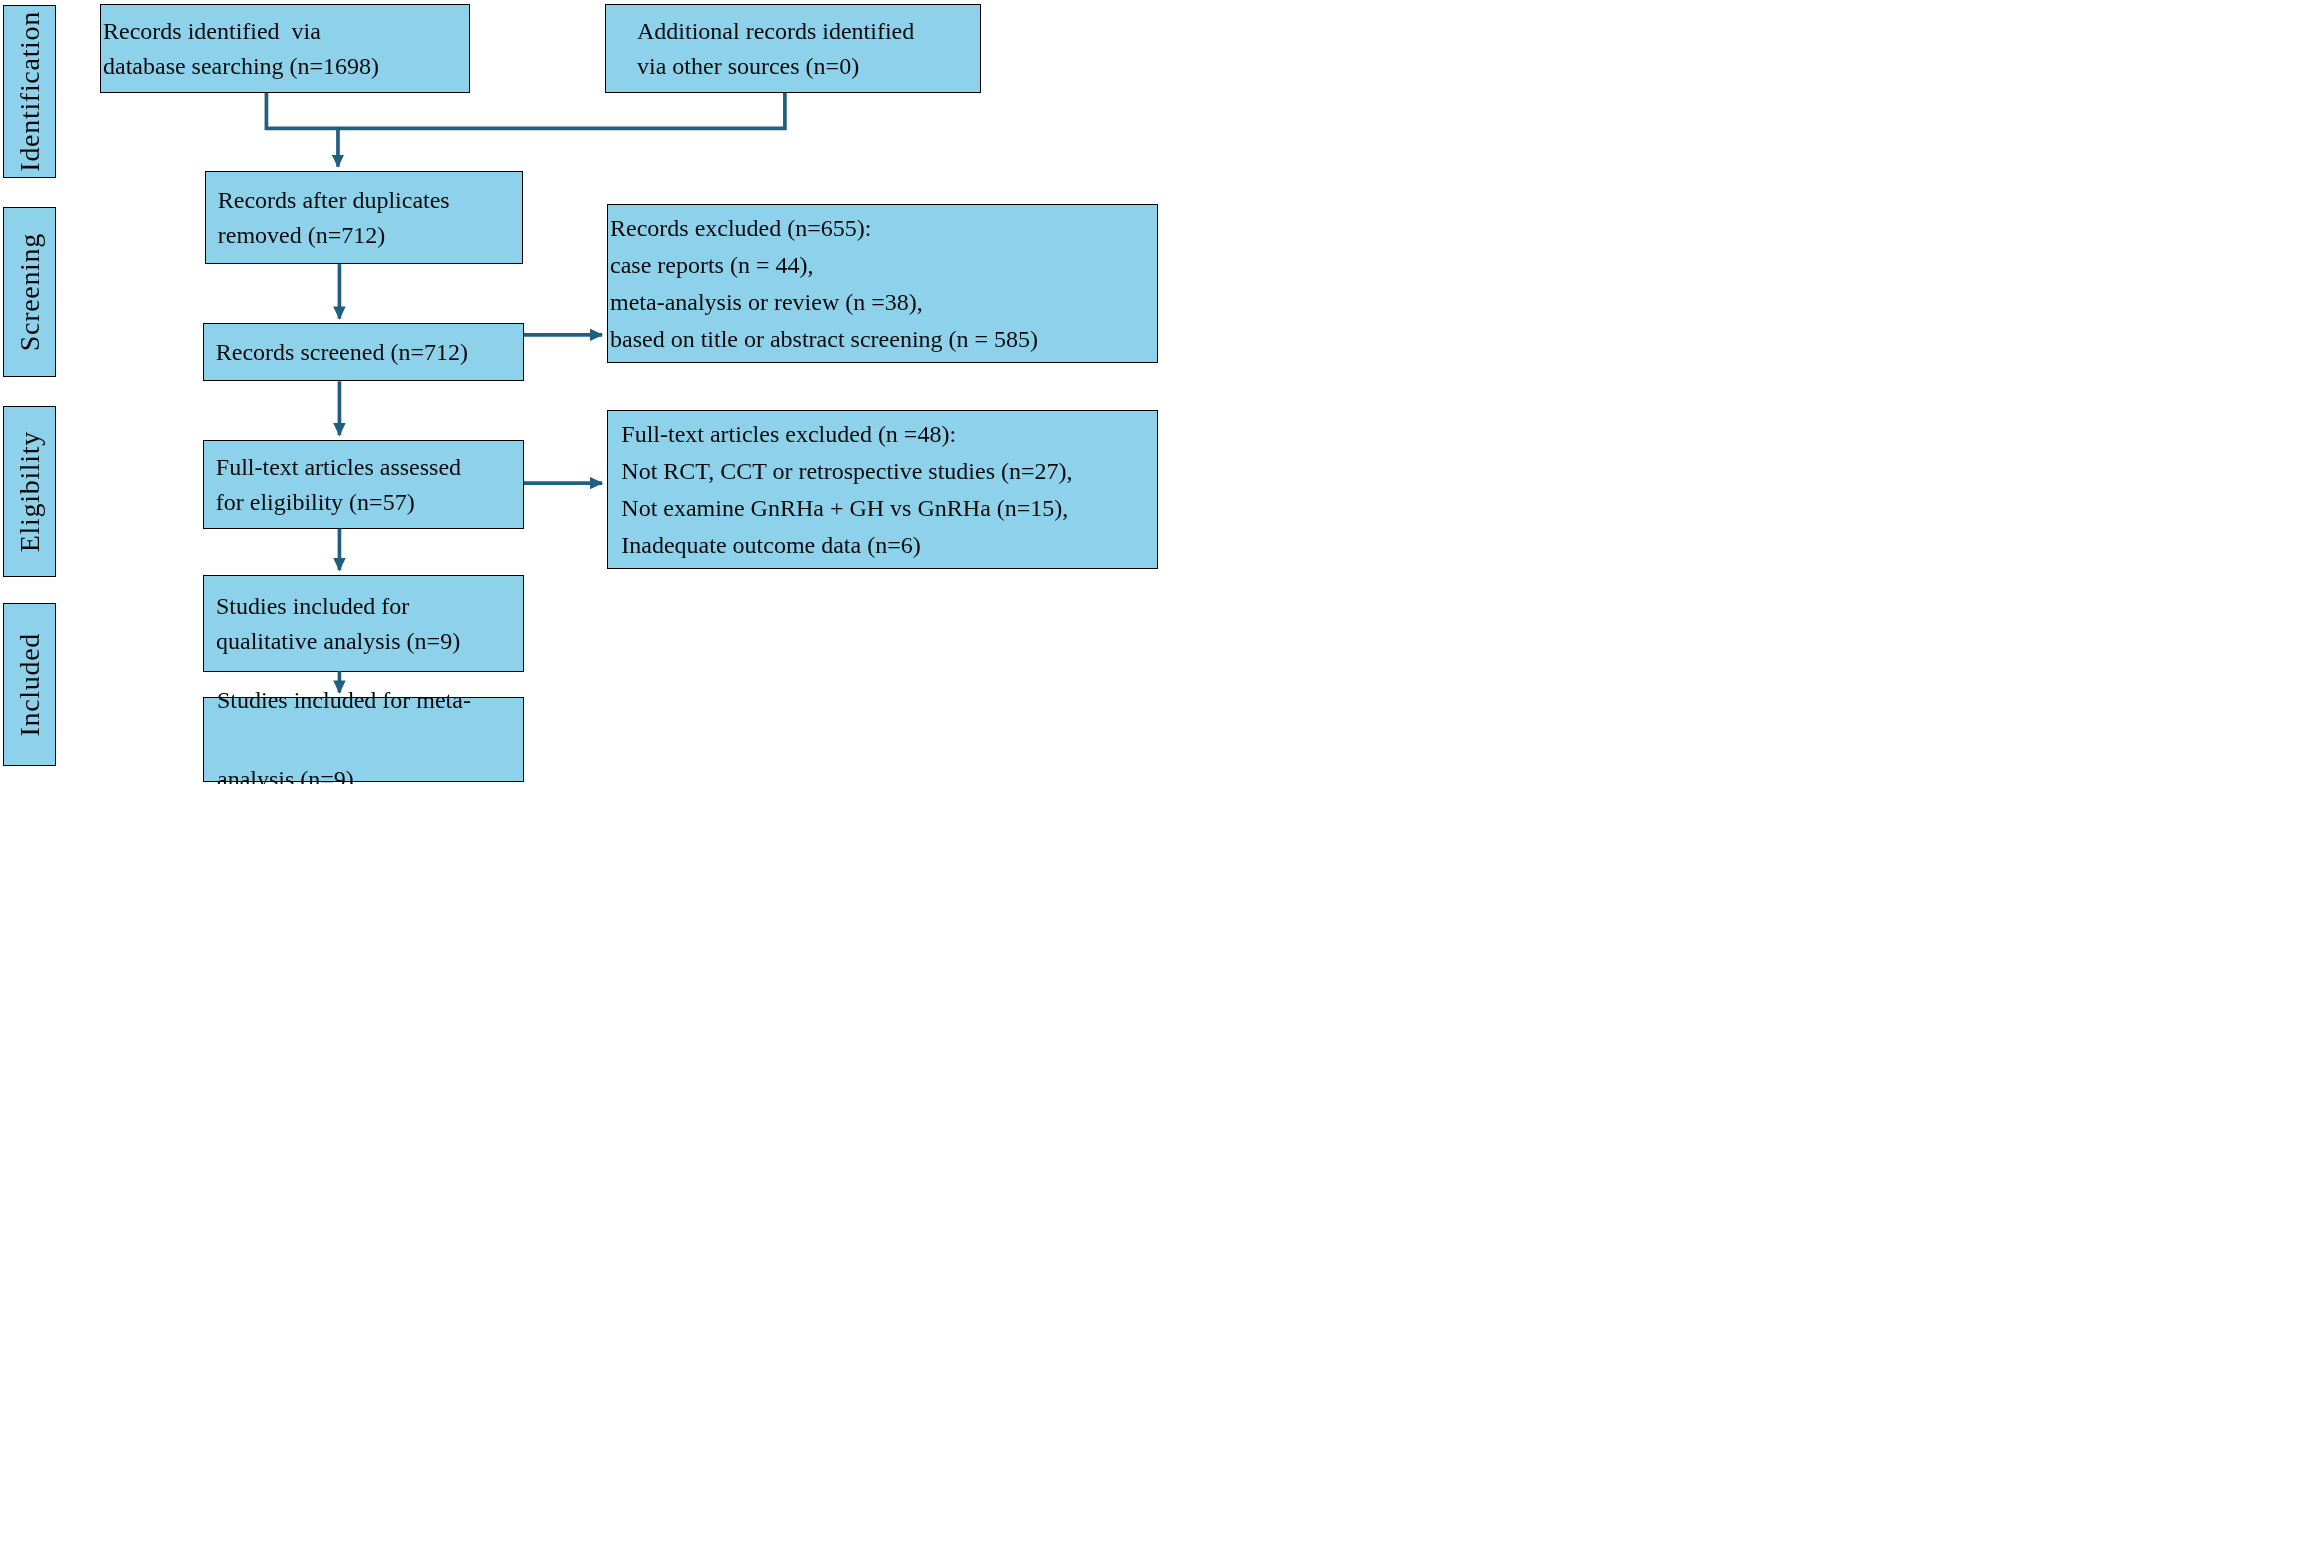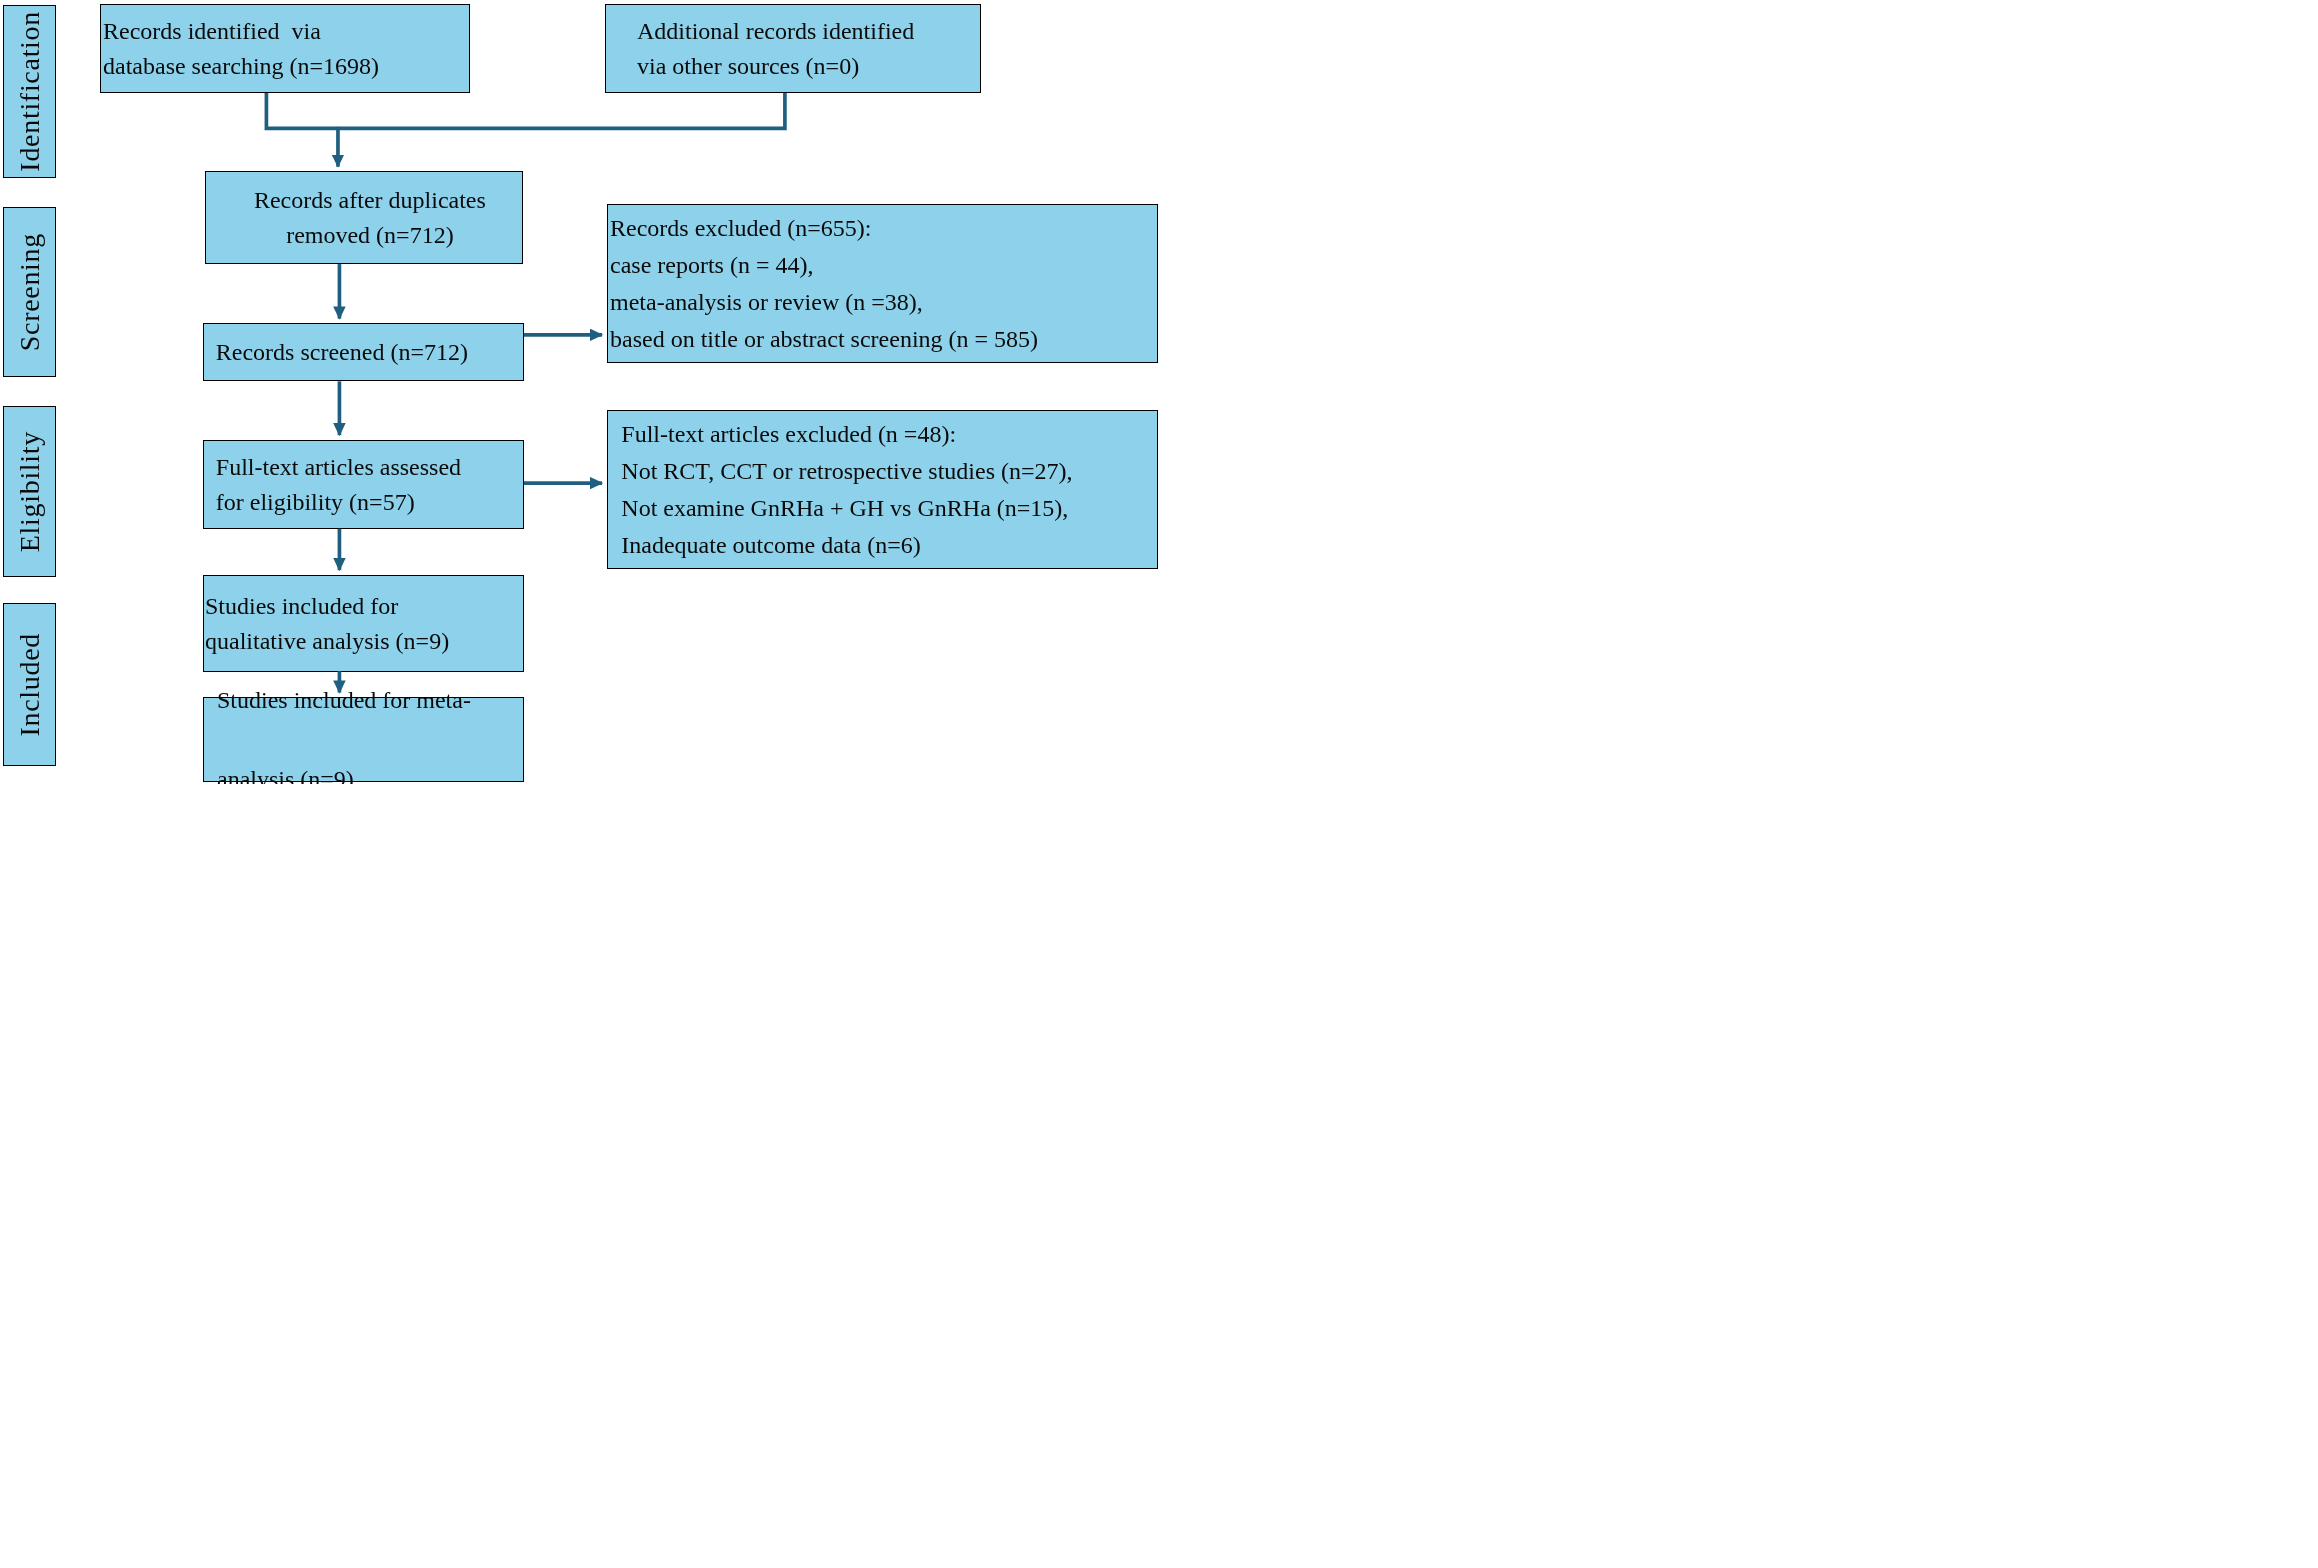--- a/index.html
+++ b/index.html
@@ -75,21 +75,21 @@
   <div class="box" style="left:100px;top:4.4px;width:370px;height:89px;padding-left:2px;">
       <div class="ln">Records identified  via</div>
       <div class="ln">database searching (n=1698)</div>
     </div>
 
   <div class="box" style="left:605px;top:4.4px;width:376px;height:89px;padding-left:31px;">
       <div class="ln">Additional records identified</div>
       <div class="ln">via other sources (n=0)</div>
     </div>
 
-  <div class="box" style="left:205px;top:171px;width:318px;height:93px;padding-left:11.8px;align-items:center;">
+  <div class="box" style="left:205px;top:171px;width:318px;height:93px;padding-left:11.8px;">
       <div class="ln">Records after duplicates</div>
       <div class="ln">removed (n=712)</div>
     </div>
 
   <div class="box" style="left:203px;top:323px;width:321px;height:58px;padding-left:11.8px;">
       <div class="ln">Records screened (n=712)</div>
     </div>
 
   <div class="box excl" style="left:607px;top:204px;width:551px;height:159px;padding-left:2px;">
       <div class="ln">Records excluded (n=655):</div>
@@ -103,21 +103,21 @@
       <div class="ln">for eligibility (n=57)</div>
     </div>
 
   <div class="box excl" style="left:607px;top:410px;width:551px;height:159px;padding-left:13.3px;">
       <div class="ln">Full-text articles excluded (n =48):</div>
       <div class="ln">Not RCT, CCT or retrospective studies (n=27),</div>
       <div class="ln">Not examine GnRHa + GH vs GnRHa (n=15),</div>
       <div class="ln">Inadequate outcome data (n=6)</div>
     </div>
 
-  <div class="box" style="left:203px;top:575px;width:321px;height:97px;padding-left:1px;">
+  <div class="box" style="left:203px;top:575px;width:321px;height:97px;padding-left:12px;">
       <div class="ln">Studies included for</div>
       <div class="ln">qualitative analysis (n=9)</div>
     </div>
 
   <div class="box" style="left:203px;top:697px;width:321px;height:85px;padding-left:13px;gap:44px;">
       <div class="ln">Studies included for meta-</div>
       <div class="ln">analysis (n=9)</div>
     </div>
 
   <svg class="connectors" width="1159" height="784" viewBox="0 0 1571 1063">

